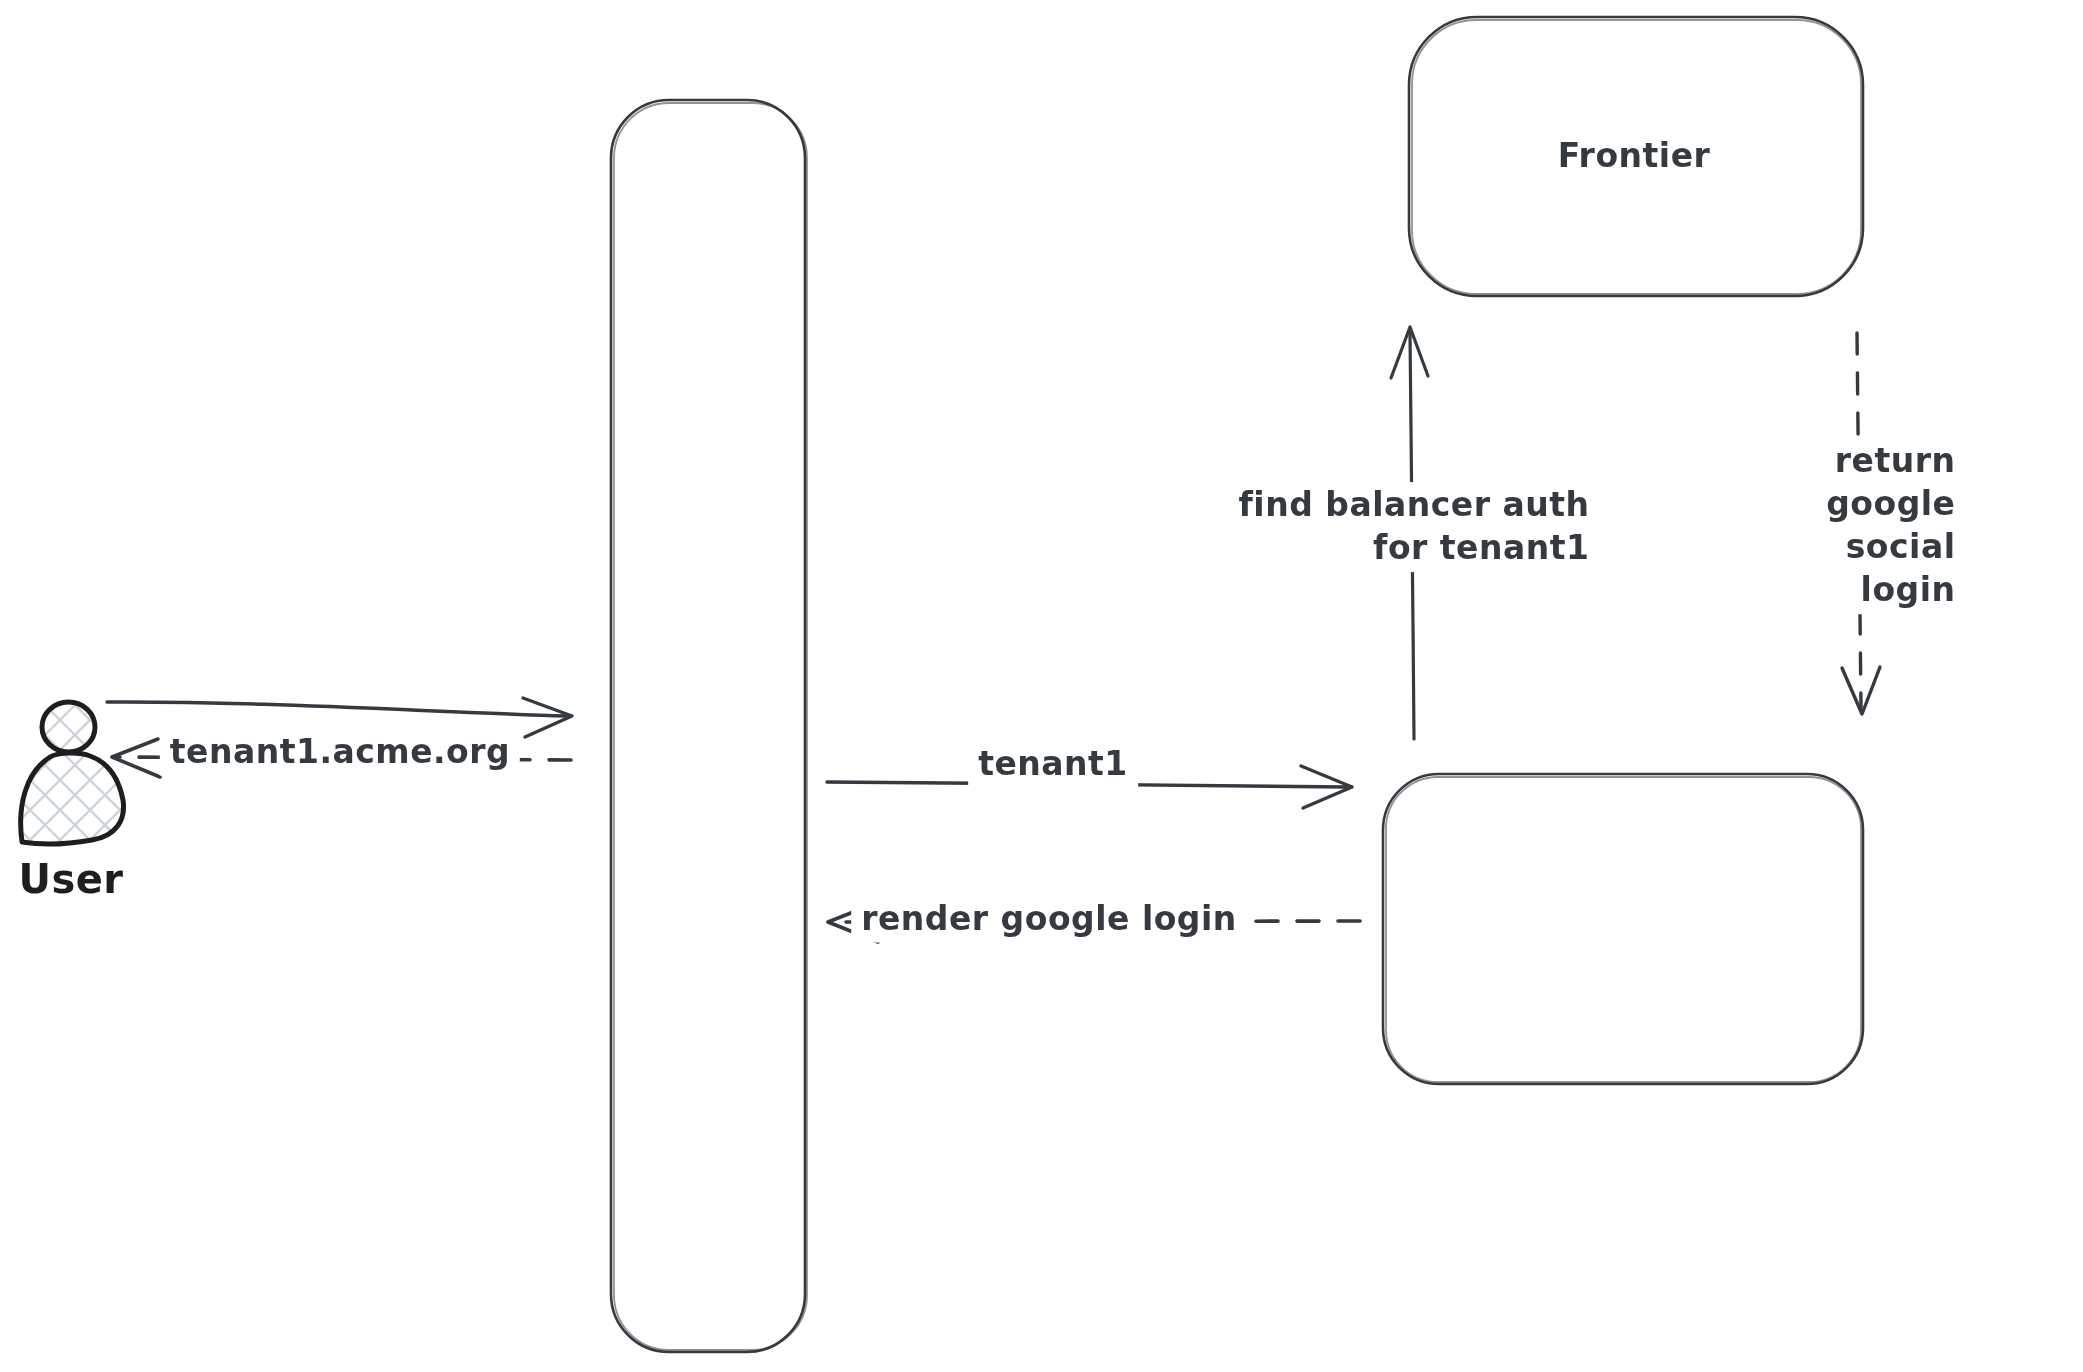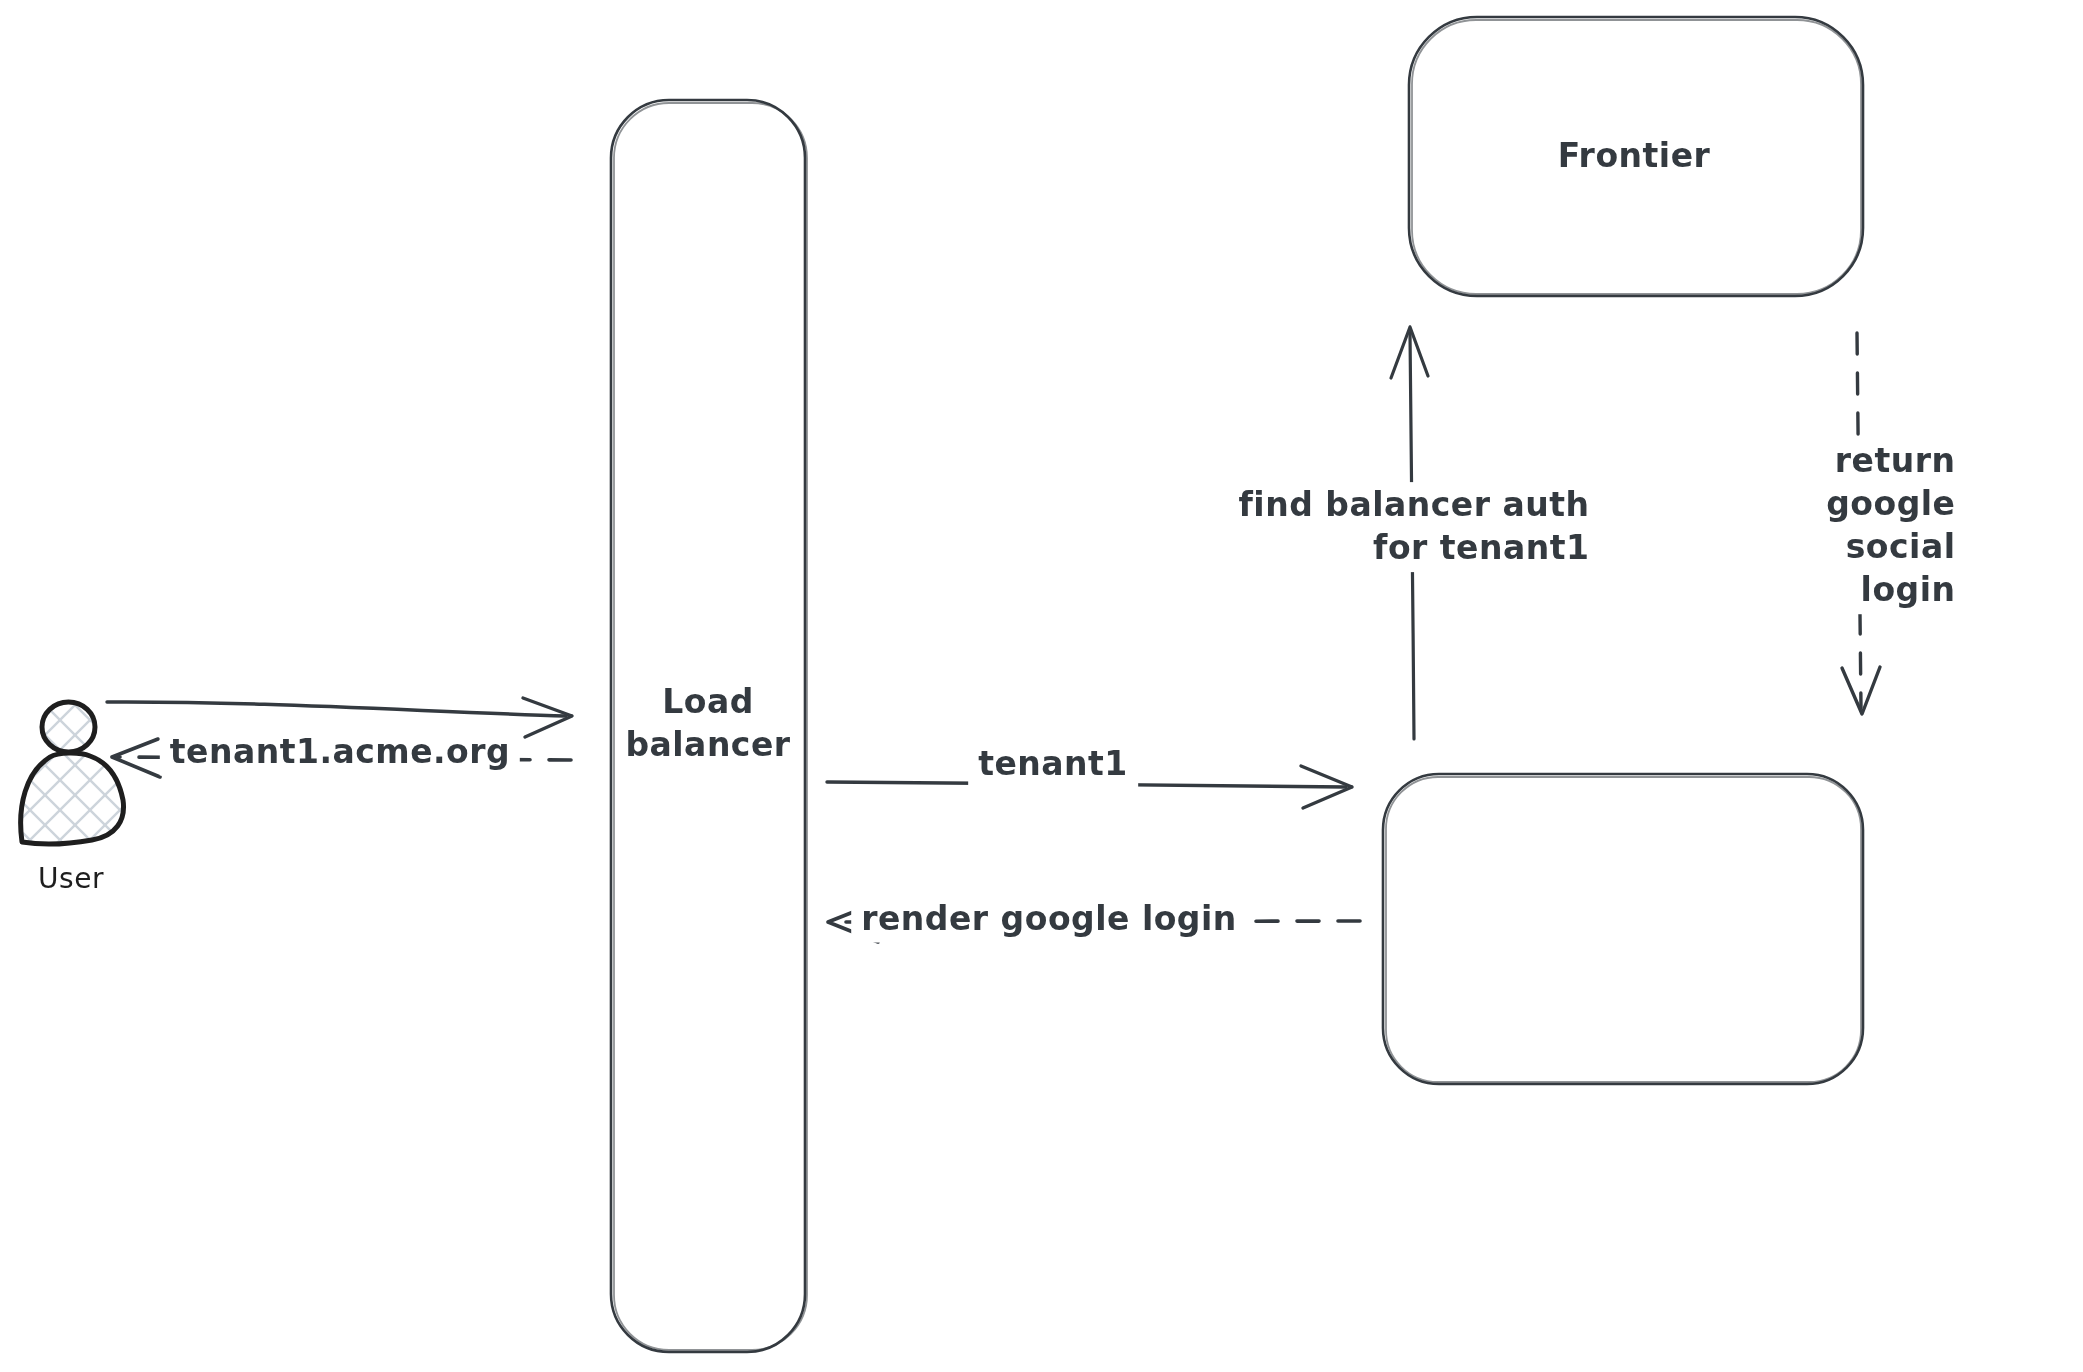--- a/index.html
+++ b/index.html
@@ -22,22 +22,22 @@
     letter-spacing:0.5px;
     font-weight:bold;
   }
   .edge-lbl{
     background:#ffffff;
     padding:2px 10px;
     text-align:right;
   }
   .actor-lbl{
     color:#1e1e1e;
-    font-weight:400;
-    font-size:28px;
+    font-weight:700;
+    font-size:40px;
   }
 </style>
 </head>
 <body>
 
 <div class="stage">
 
   <svg width="2083" height="1372" viewBox="0 0 2083 1372">
     <defs>
       <pattern id="crosshatch" width="30" height="30" patternUnits="userSpaceOnUse">
@@ -91,22 +91,20 @@
       <path d="M 1414 739 C 1413 600, 1411 450, 1410 333"></path>
       <path d="M 1410 327 L 1391 378 M 1410 327 L 1428 376"></path>
     </g>
 
     <g fill="none" stroke="#343a40" stroke-width="3.4" stroke-linecap="round" stroke-linejoin="round">
       <path d="M 1857 333 L 1861 708" stroke-dasharray="21 19"></path>
       <path d="M 1862 714 L 1842 668 M 1862 714 L 1880 667" stroke-dasharray="none"></path>
     </g>
   </svg>
 
-  <div class="lbl" style="left:708px;top:724px">Load
-balancer</div>
 
   <div class="lbl" style="left:1634px;top:156px">Frontier</div>
 
 
   <div class="lbl actor-lbl" style="left:71px;top:879px">User</div>
 
   <div class="lbl edge-lbl" style="left:340px;top:752px">tenant1.acme.org</div>
 
   <div class="lbl edge-lbl" style="left:1053px;top:764px">tenant1</div>
 

